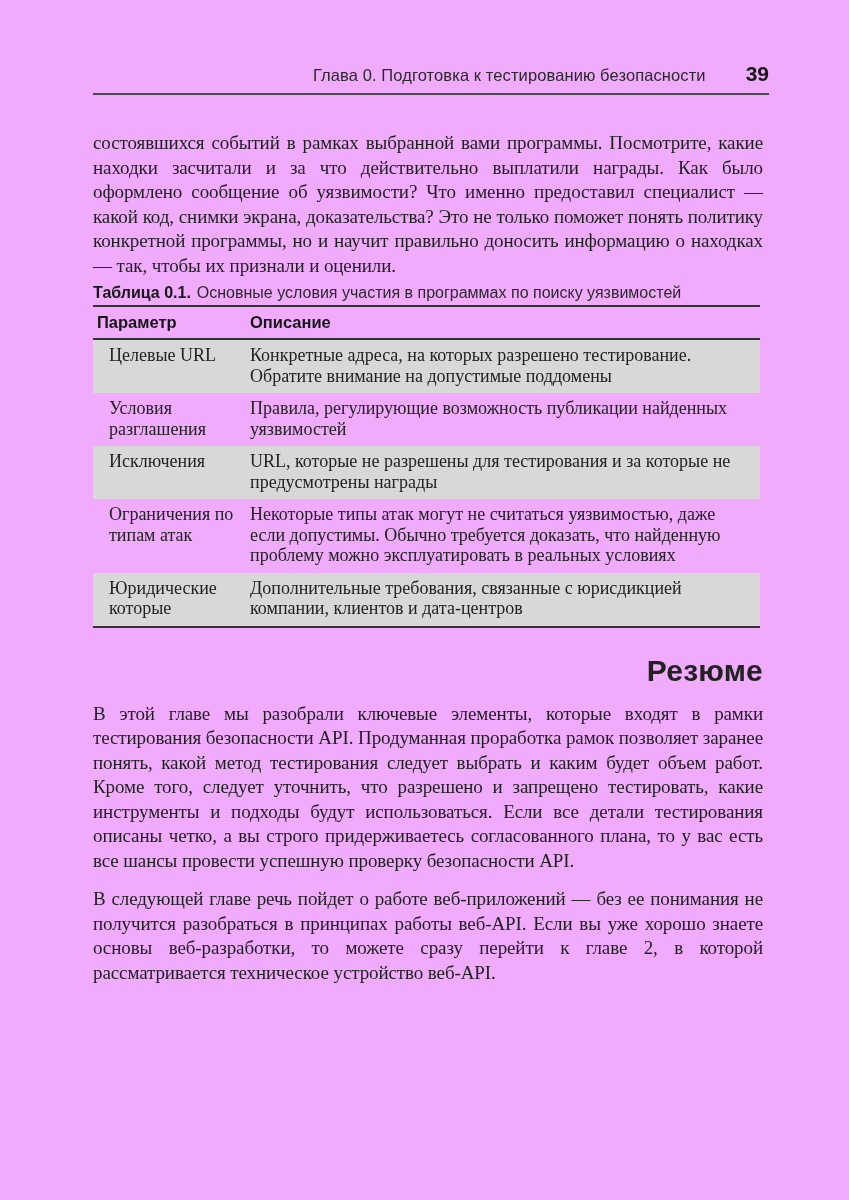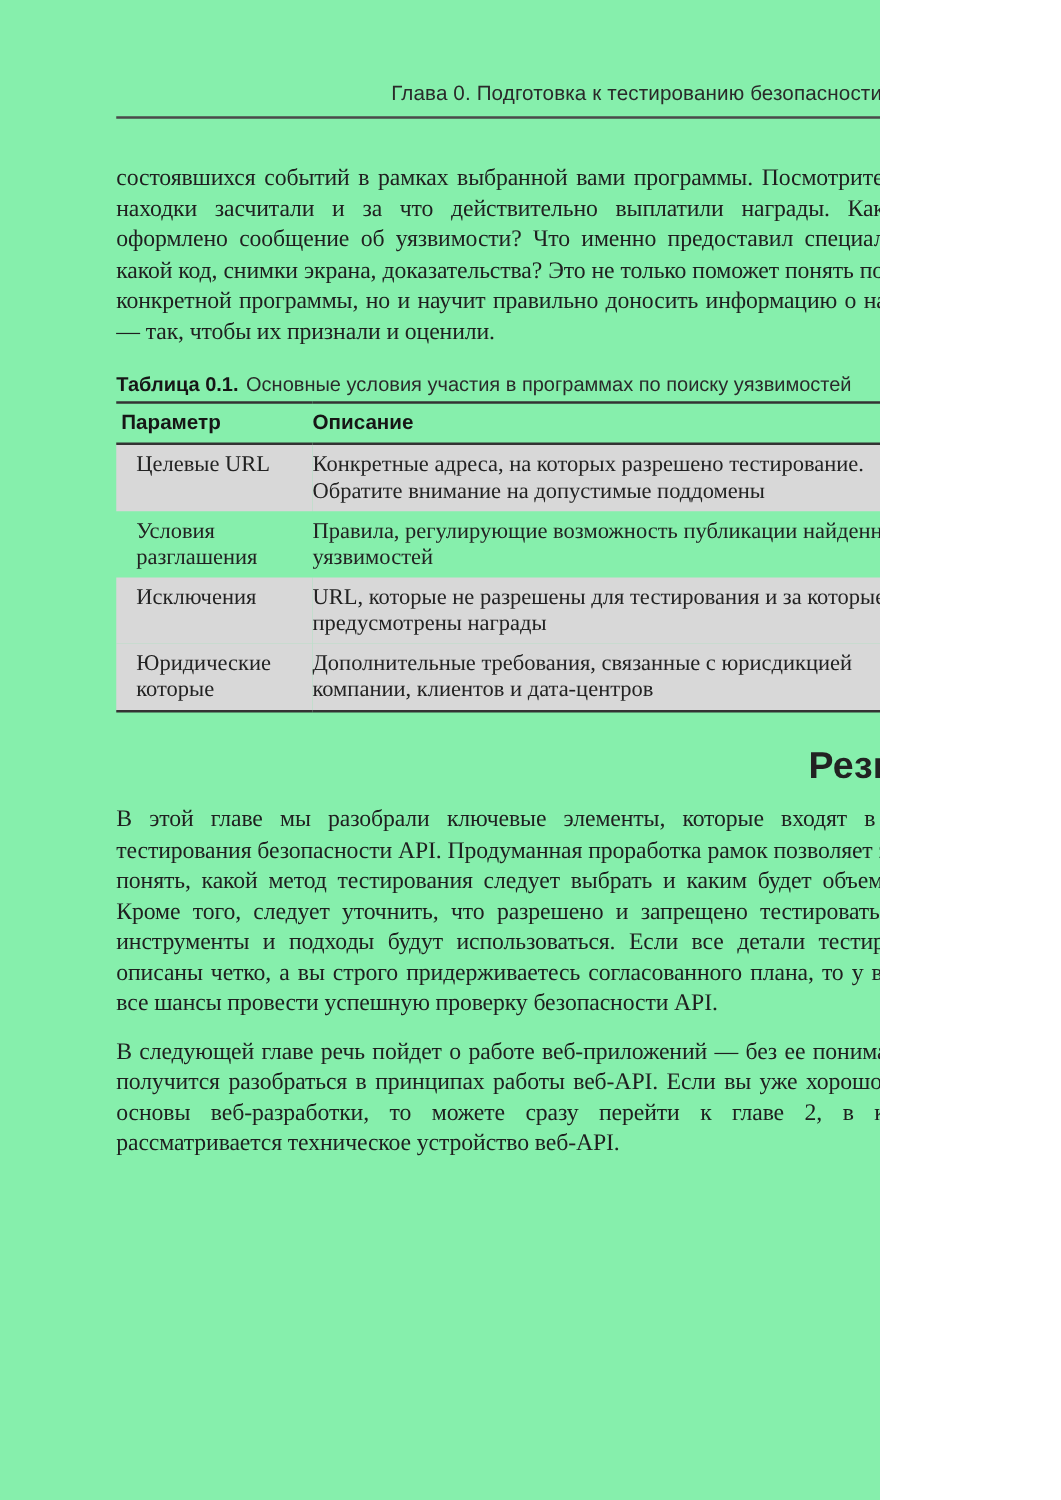--- a/index.html
+++ b/index.html
@@ -1,23 +1,23 @@
 <!DOCTYPE html>
 <html lang="ru"><head>
 <meta charset="utf-8">
 <style>
   * { margin: 0; padding: 0; box-sizing: border-box; }
 
   html, body { background: #ffffff; }
 
   .page {
     position: relative;
-    width: 704px;
+    width: 849px;
     height: 1200px;
-    background: #86efac;
+    background: #f0abfc;
     color: #1c1c1c;
     overflow: hidden;
     font-family: "Liberation Serif", "DejaVu Serif", serif;
   }
 
   .content {
     margin-left: 93px;
     width: 670px;
   }
 
@@ -51,21 +51,21 @@
     font-size: 19px;
     line-height: 24.5px;
     text-align: justify;
     color: #1f1f1f;
     letter-spacing: -0.1px;
   }
   .intro-par { margin-top: 36px; }
 
   
   .table-caption {
-    margin-top: 20px;
+    margin-top: 4px;
     font-family: "Liberation Sans", "DejaVu Sans", sans-serif;
     font-size: 16px;
     color: #2a2a2a;
     line-height: 21px;
   }
   .caption-label {
     font-weight: 700;
     color: #161616;
     margin-right: 6px;
   }
@@ -150,20 +150,24 @@
           <td class="cell-desc">Конкретные адреса, на которых разрешено тестирование. Обратите внимание на допустимые поддомены</td>
         </tr>
         <tr>
           <td class="cell-param">Условия разглашения</td>
           <td class="cell-desc">Правила, регулирующие возможность публикации найденных уязвимостей</td>
         </tr>
         <tr class="shaded">
           <td class="cell-param">Исключения</td>
           <td class="cell-desc">URL, которые не разрешены для тестирования и за которые не предусмотрены награды</td>
         </tr>
+        <tr>
+          <td class="cell-param">Ограничения по типам атак</td>
+          <td class="cell-desc">Некоторые типы атак могут не считаться уязвимостью, даже если допустимы. Обычно требуется доказать, что найденную проблему можно эксплуатировать в реальных условиях</td>
+        </tr>
         <tr class="shaded">
           <td class="cell-param">Юридические которые</td>
           <td class="cell-desc">Дополнительные требования, связанные с юрисдикцией компании, клиентов и дата-центров</td>
         </tr>
       </tbody>
     </table>
 
     <h2 class="section-heading">Резюме</h2>
 
     <p class="body-par summary-par-1">В этой главе мы разобрали ключевые элементы, которые входят в рамки тестирования безопасности API. Продуманная проработка рамок позволяет заранее понять, какой метод тестирования следует выбрать и каким будет объем работ. Кроме того, следует уточнить, что разрешено и запрещено тестировать, какие инструменты и подходы будут использоваться. Если все детали тестирования описаны четко, а вы строго придерживаетесь согласованного плана, то у вас есть все шансы провести успешную проверку безопасности API.</p>

